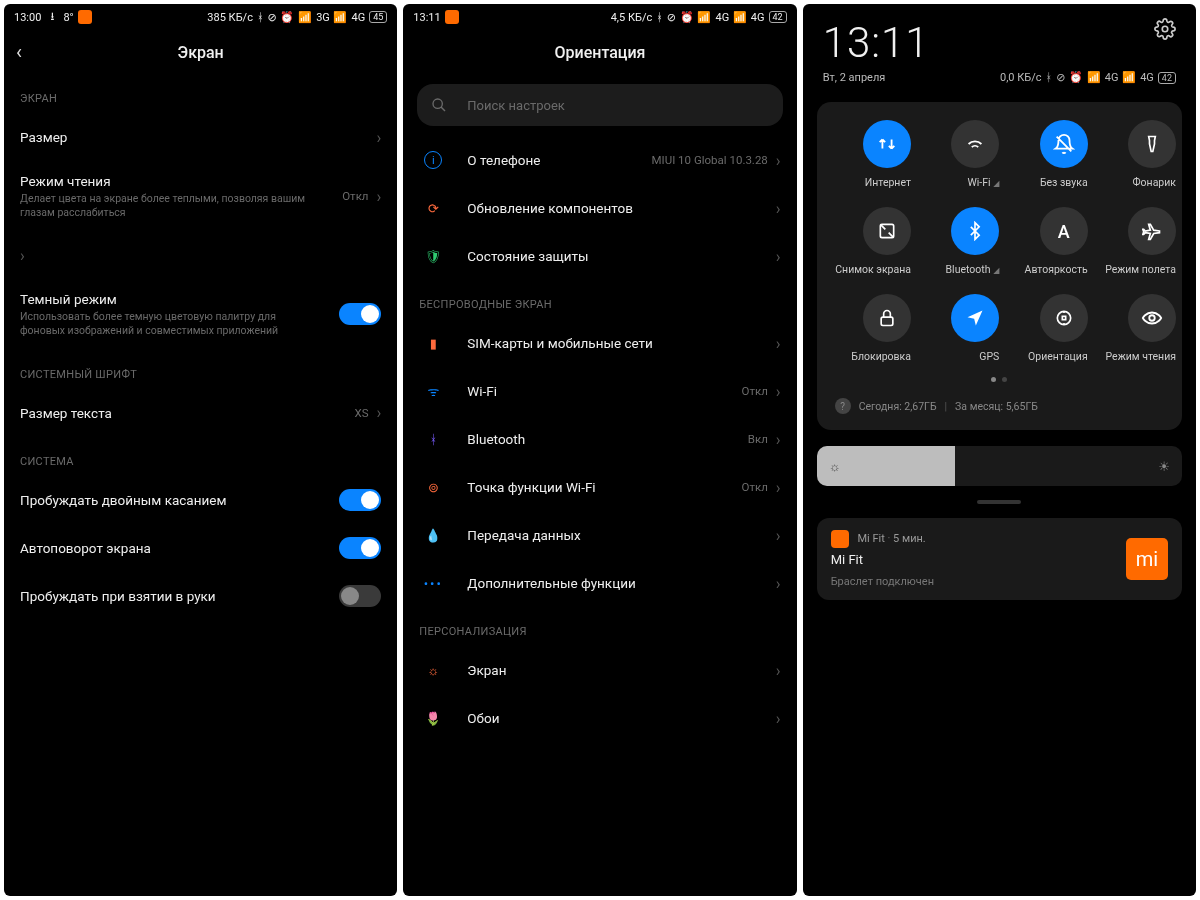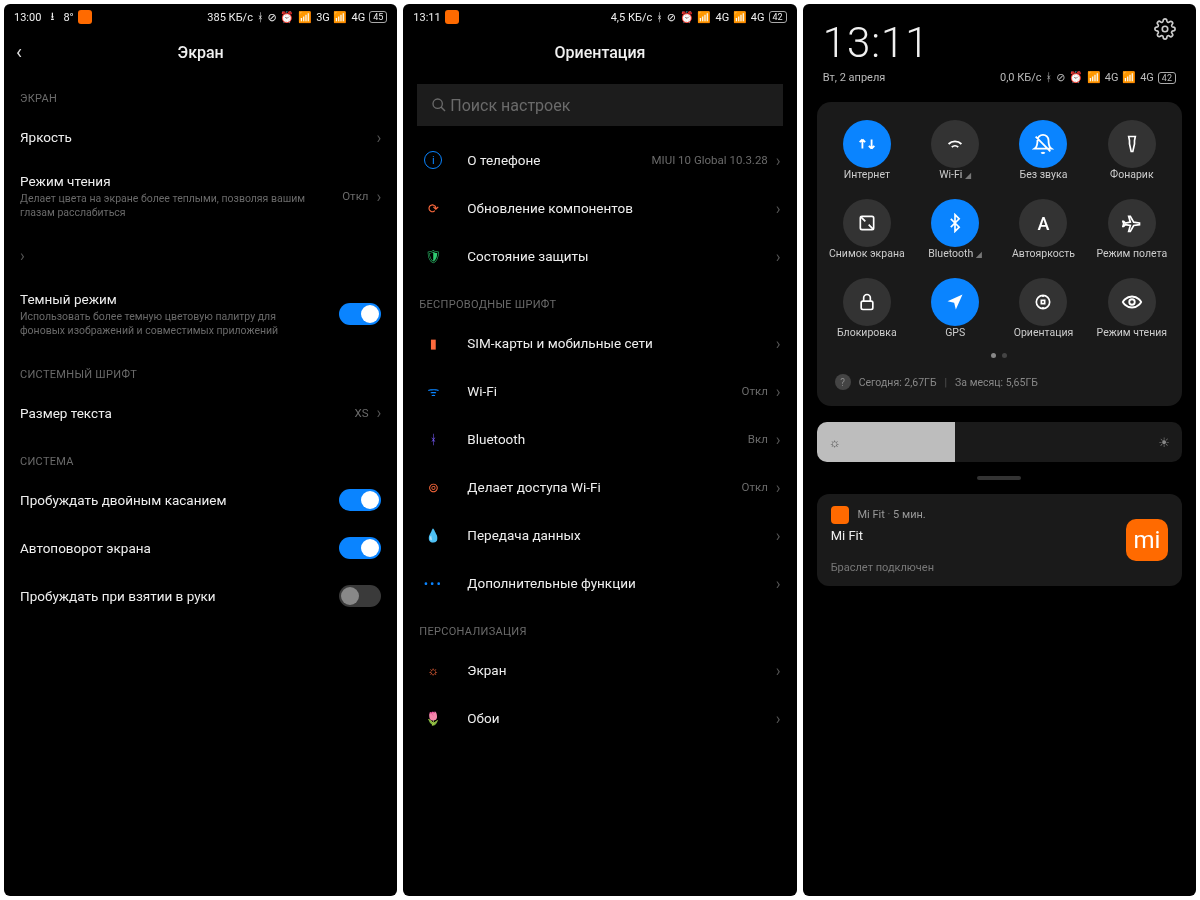--- a/index.html
+++ b/index.html
@@ -43,51 +43,51 @@
   .row .value { color:#6a6a6a; font-size:11.5px; margin-right:8px; }
   .chev { color:#555; font-size:16px; }
   .toggle { width:42px; height:22px; border-radius:11px; position:relative; }
   .toggle.on { background:#0a84ff; }
   .toggle.off { background:#3a3a3a; }
   .toggle .knob { position:absolute; width:18px; height:18px; border-radius:50%; background:#fff; top:2px; }
   .toggle.on .knob { right:2px; }
   .toggle.off .knob { left:2px; background:#888; }
   
   .search {
-    margin:10px 14px; background:#1c1c1c; border-radius:0;
-    height:42px; display:flex; align-items:center; padding:0 14px; gap:3px;
-    color:#6a6a6a; font-size:16px;
+    margin:10px 14px; background:#1c1c1c; border-radius:16px;
+    height:42px; display:flex; align-items:center; padding:0 14px; gap:20px;
+    color:#6a6a6a; font-size:13px;
   }
   
   .p3-top { padding: 14px 20px 4px 20px; display:flex; justify-content:space-between; align-items:flex-start; }
   .clock { font-size:42px; font-weight:300; letter-spacing:1px; }
   .date-row { display:flex; justify-content:space-between; align-items:center; padding:0 20px 10px 20px; font-size:11px; color:#bbb; }
   .date-row .right { display:flex; align-items:center; gap:4px;text-align:center; }
   .qs-panel { margin:8px 14px; background:#1a1a1a; border-radius:14px; padding:18px 6px 10px 6px; }
   .qs-grid { display:grid; grid-template-columns:repeat(4,1fr); row-gap:18px; }
-  .qs-tile { display:flex; flex-direction:column; align-items:center; }
+  .qs-tile { display:flex; flex-direction:column; align-items:flex-end; gap:8px; }
   .qs-circle { width:48px; height:48px; border-radius:50%; display:flex; align-items:center; justify-content:center; background:#333; }
   .qs-circle.on { background:#0a84ff; }
   .qs-label { font-size:10.5px; color:#ccc; text-align:center; }
   .qs-dots { display:flex; justify-content:center; gap:6px; margin-top:14px; }
   .qs-dots span { width:5px; height:5px; border-radius:50%; background:#444; }
   .qs-dots span.active { background:#888; }
   .qs-usage { display:flex; align-items:center; gap:8px; margin-top:10px; padding:6px 12px; font-size:10.5px; color:#888; }
   .brightness { margin:8px 14px; background:#1a1a1a; border-radius:10px; height:40px; display:flex; align-items:center; position:relative; overflow:hidden; }
   .brightness .fill { position:absolute; left:0; top:0; bottom:0; width:38%; background:#bdbdbd; }
   .brightness .sun-left, .brightness .sun-right { position:relative; z-index:1; padding:0 12px; color:#555; }
   .brightness .sun-right { margin-left:auto; color:#888; }
   .notif-handle { width:44px; height:4px; background:#333; border-radius:2px; margin:6px auto; }
   .notif { margin:8px 14px; background:#1a1a1a; border-radius:12px; padding:12px 14px; display:flex; align-items:center; gap:10px; position:relative; }
   .notif .app-ic { width:18px; height:18px; background:#ff6a00; border-radius:4px; }
   .notif .body { flex:1; }
   .notif .body .line1 { font-size:11px; color:#999; }
   .notif .body .title { font-size:13px; color:#eee; margin-top:4px; }
-  .notif .body .sub { font-size:11px; color:#777; margin-top:18px; }
-  .notif .big-ic { width:42px; height:42px; background:#ff6a00; border-radius:10px; display:flex; align-items:center; justify-content:center; color:#fff; font-size:24px; }
+  .notif .body .sub { font-size:11px; color:#777; margin-top:8px; }
+  .notif .big-ic { width:42px; height:42px; background:#ff6a00; border-radius:5px; display:flex; align-items:center; justify-content:center; color:#fff; font-size:20px; }
   svg { display:block; }
 </style>
 </head>
 <body>
 
 <div class="phone">
   <div class="statusbar">
     <div class="left">
       <span>13:00</span>
       <span class="sb-icon">⭳</span>
@@ -107,21 +107,21 @@
     </div>
   </div>
   <div class="hdr">
     <span class="back">‹</span>
     <span class="title">Экран</span>
   </div>
   <div class="section-label">ЭКРАН</div>
 
   <div class="row">
     <div class="text">
-        <div class="t">Яркость</div>
+        <div class="t">Размер</div>
       </div>
     <span class="chev">›</span>
   </div>
 
   <div class="row">
     <div class="text">
       <div class="t">Режим чтения</div>
       <div class="sub">Делает цвета на экране более теплыми, позволяя вашим глазам расслабиться</div>
     </div>
     <span class="value">Откл</span>
@@ -232,21 +232,21 @@
   <div class="row">
     <div class="icon-slot">
         <span style="color:#2ecc71;">🛡</span>
       </div>
     <div class="text">
         <div class="t">Состояние защиты</div>
       </div>
     <span class="chev">›</span>
   </div>
 
-  <div class="section-label">БЕСПРОВОДНЫЕ ШРИФТ</div>
+  <div class="section-label">БЕСПРОВОДНЫЕ ЭКРАН</div>
 
   <div class="row">
     <div class="icon-slot">
         <span style="color:#ff6a3d;">▮</span>
       </div>
     <div class="text">
         <div class="t">SIM-карты и мобильные сети</div>
       </div>
     <span class="chev">›</span>
   </div>
@@ -268,21 +268,21 @@
         <div class="t">Bluetooth</div>
       </div>
     <span class="value">Вкл</span>
     <span class="chev">›</span>
   </div>
   <div class="row">
     <div class="icon-slot">
         <span style="color:#ff6a3d;">⊚</span>
       </div>
     <div class="text">
-        <div class="t">Делает доступа Wi-Fi</div>
+        <div class="t">Точка функции Wi-Fi</div>
       </div>
     <span class="value">Откл</span>
     <span class="chev">›</span>
   </div>
   <div class="row">
     <div class="icon-slot">
         <span style="color:#0a84ff;">💧</span>
       </div>
     <div class="text">
         <div class="t">Передача данных</div>

